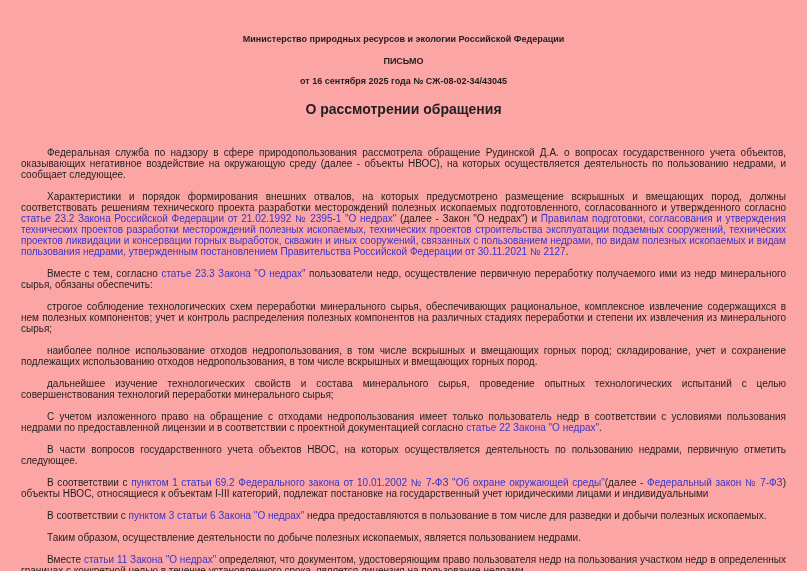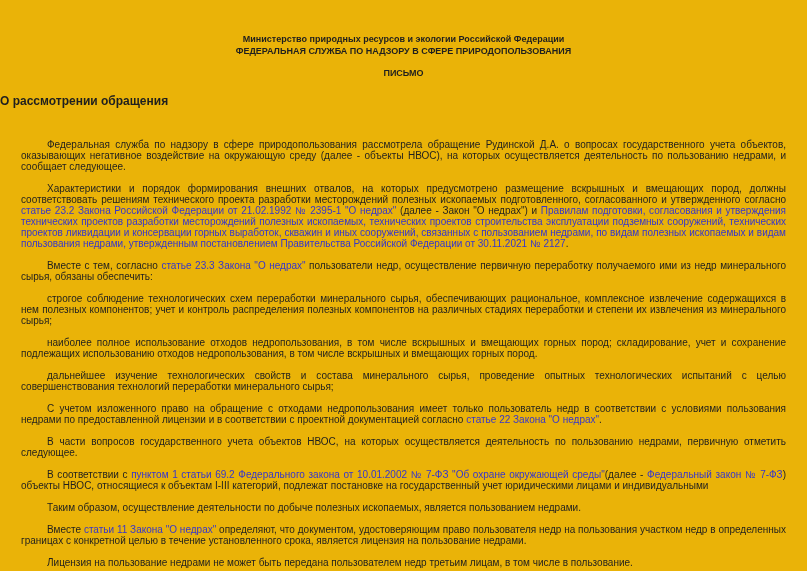--- a/index.html
+++ b/index.html
@@ -4,21 +4,21 @@
 <style>
   html, body {
     margin: 0;
     padding: 0;
     background: #ffffff;
   }
   .page {
     position: relative;
     width: 807px;
     height: 571px;
-    background: #eab308;
+    background: #fca5a5;
     overflow: hidden;
     font-family: "Liberation Sans", sans-serif;
     color: #1f1f1f;
   }
   .doc-header {
     padding-top: 33px;
     text-align: center;
     font-weight: bold;
     font-size: 9px;
     line-height: 12px;
@@ -33,22 +33,23 @@
   }
   .doc-number {
     margin-top: 8px;
     text-align: center;
     font-weight: bold;
     font-size: 9px;
     line-height: 12px;
   }
   .doc-subject {
     margin-top: 16px;
+    text-align: center;
     font-weight: bold;
-    font-size: 12px;
+    font-size: 14px;
     line-height: 12px;
   }
   .doc-body {
     margin: 32px 21px 0 21px;
     font-size: 10px;
     line-height: 11px;
     text-align: justify;
   }
   .doc-body p {
     margin: 0 0 11px 0;
@@ -61,31 +62,32 @@
   .doc-text {
     color: #1f1f1f;
   }
 </style>
 </head>
 <body>
 
 <div class="page">
   <div class="doc-header">
     <div>Министерство природных ресурсов и экологии Российской Федерации</div>
-    <div>ФЕДЕРАЛЬНАЯ СЛУЖБА ПО НАДЗОРУ В СФЕРЕ ПРИРОДОПОЛЬЗОВАНИЯ</div>
   </div>
   <div class="doc-type">ПИСЬМО</div>
+  <div class="doc-number">от 16 сентября 2025 года № СЖ-08-02-34/43045</div>
   <div class="doc-subject">О рассмотрении обращения</div>
   <div class="doc-body">
       <p><span class="doc-text">Федеральная служба по надзору в сфере природопользования рассмотрела обращение Рудинской Д.А. о вопросах государственного учета объектов, оказывающих негативное воздействие на окружающую среду (далее - объекты НВОС), на которых осуществляется деятельность по пользованию недрами, и сообщает следующее.</span></p>
       <p><span class="doc-text">Характеристики и порядок формирования внешних отвалов, на которых предусмотрено размещение вскрышных и вмещающих пород, должны соответствовать решениям технического проекта разработки месторождений полезных ископаемых подготовленного, согласованного и утвержденного согласно </span><span class="doc-link">статье 23.2 Закона Российской Федерации от 21.02.1992 № 2395-1 "О недрах"</span><span class="doc-text"> (далее - Закон "О недрах") и </span><span class="doc-link">Правилам подготовки, согласования и утверждения технических проектов разработки месторождений полезных ископаемых, технических проектов строительства эксплуатации подземных сооружений, технических проектов ликвидации и консервации горных выработок, скважин и иных сооружений, связанных с пользованием недрами, по видам полезных ископаемых и видам пользования недрами, утвержденным постановлением Правительства Российской Федерации от 30.11.2021 № 2127</span><span class="doc-text">.</span></p>
       <p><span class="doc-text">Вместе с тем, согласно </span><span class="doc-link">статье 23.3 Закона "О недрах"</span><span class="doc-text"> пользователи недр, осуществление первичную переработку получаемого ими из недр минерального сырья, обязаны обеспечить:</span></p>
       <p><span class="doc-text">строгое соблюдение технологических схем переработки минерального сырья, обеспечивающих рациональное, комплексное извлечение содержащихся в нем полезных компонентов; учет и контроль распределения полезных компонентов на различных стадиях переработки и степени их извлечения из минерального сырья;</span></p>
       <p><span class="doc-text">наиболее полное использование отходов недропользования, в том числе вскрышных и вмещающих горных пород; складирование, учет и сохранение подлежащих использованию отходов недропользования, в том числе вскрышных и вмещающих горных пород.</span></p>
       <p><span class="doc-text">дальнейшее изучение технологических свойств и состава минерального сырья, проведение опытных технологических испытаний с целью совершенствования технологий переработки минерального сырья;</span></p>
       <p><span class="doc-text">С учетом изложенного право на обращение с отходами недропользования имеет только пользователь недр в соответствии с условиями пользования недрами по предоставленной лицензии и в соответствии с проектной документацией согласно </span><span class="doc-link">статье 22 Закона "О недрах"</span><span class="doc-text">.</span></p>
       <p><span class="doc-text">В части вопросов государственного учета объектов НВОС, на которых осуществляется деятельность по пользованию недрами, первичную отметить следующее.</span></p>
       <p><span class="doc-text">В соответствии с </span><span class="doc-link">пунктом 1 статьи 69.2 Федерального закона от 10.01.2002 № 7-ФЗ "Об охране окружающей среды"</span><span class="doc-text">(далее - </span><span class="doc-link">Федеральный закон № 7-ФЗ</span><span class="doc-text">) объекты НВОС, относящиеся к объектам I-III категорий, подлежат постановке на государственный учет юридическими лицами и индивидуальными</span></p>
+      <p><span class="doc-text">В соответствии с </span><span class="doc-link">пунктом 3 статьи 6 Закона "О недрах"</span><span class="doc-text"> недра предоставляются в пользование в том числе для разведки и добычи полезных ископаемых.</span></p>
       <p><span class="doc-text">Таким образом, осуществление деятельности по добыче полезных ископаемых, является пользованием недрами.</span></p>
       <p><span class="doc-text">Вместе </span><span class="doc-link">статьи 11 Закона "О недрах"</span><span class="doc-text"> определяют, что документом, удостоверяющим право пользователя недр на пользования участком недр в определенных границах с конкретной целью в течение установленного срока, является лицензия на пользование недрами.</span></p>
       <p><span class="doc-text">Лицензия на пользование недрами не может быть передана пользователем недр третьим лицам, в том числе в пользование.</span></p>
     </div>
 </div>
 
 </body></html>

